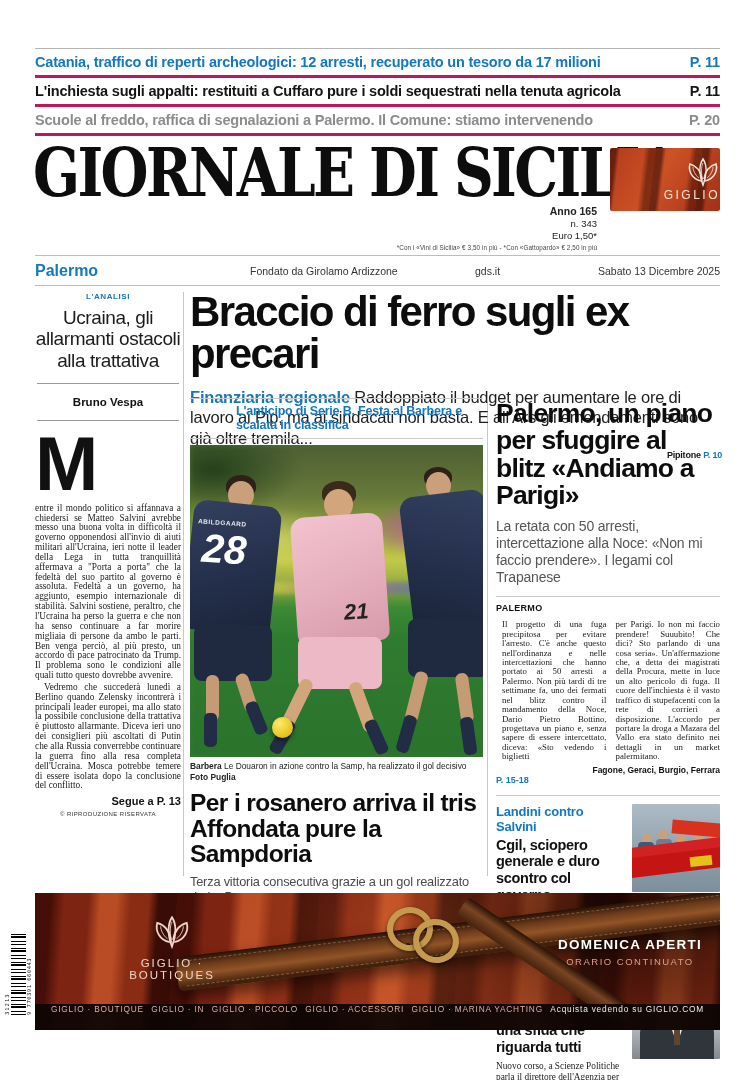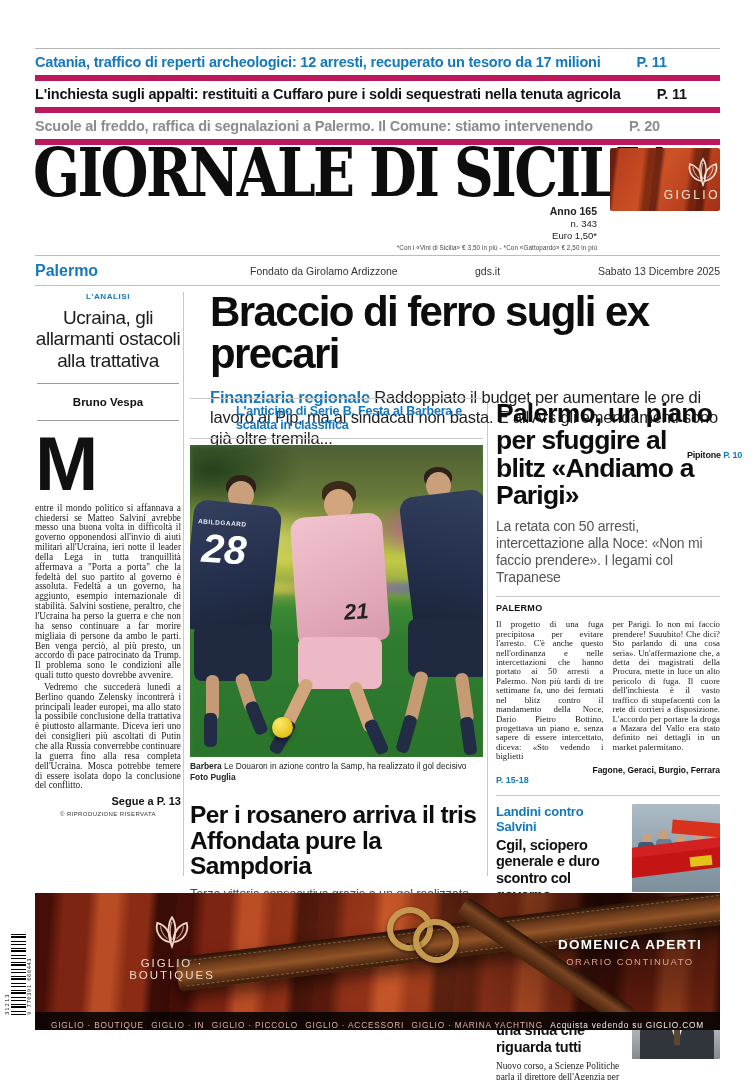--- a/index.html
+++ b/index.html
@@ -1,21 +1,21 @@
 <!DOCTYPE html>
 <html lang="it"><head>
 <meta charset="utf-8">
 <style>
   html,body{margin:0;padding:0;background:#fff;}
   .page{position:relative;width:755px;height:1080px;background:#fff;overflow:hidden;
         font-family:"Liberation Sans",sans-serif;color:#111;}
   
   .teasers{position:absolute;left:35px;top:48px;width:685px;border-top:1px solid #b5b5b5;}
-  .teaser{display:flex;align-items:center;height:26px;
-          border-bottom:6px solid #be185d;font-weight:bold;font-size:14.5px;letter-spacing:-.2px;gap:36px;}
+  .teaser{display:flex;justify-content:space-between;align-items:center;height:26px;
+          border-bottom:3px solid #be185d;font-weight:bold;font-size:14.5px;letter-spacing:-.2px;}
   .teaser .t-page{font-weight:bold;}
   .t-blue{color:#1478bd;}
   .t-black{color:#141414;}
   .t-gray{color:#8c8c8c;}
   
   .masthead-title{position:absolute;left:33px;top:139px;margin:0;font-family:"DejaVu Serif",serif;
         font-weight:bold;font-size:64px;line-height:1;letter-spacing:-3px;color:#0d0d0d;
         transform:scaleX(.86) scaleY(1.05);transform-origin:left top;white-space:nowrap;}
   .giglio-box{position:absolute;left:610px;top:148px;width:110px;height:63px;border-radius:2px;
         background:
@@ -44,21 +44,21 @@
             margin:6px 0 0;color:#1c1c1c;}
   .an-hr{border:none;border-top:1px solid #9a9a9a;margin:12px 2px;}
   .an-author{font-weight:bold;font-size:11.5px;text-align:center;}
   .an-drop{font-size:76px;font-weight:bold;line-height:.82;letter-spacing:-2px;margin-top:10px;}
   .an-body{font-family:"Liberation Serif",serif;font-size:9.3px;line-height:1.06;
            text-align:justify;color:#1a1a1a;margin-top:8px;}
   .an-body.p2{text-indent:9px;margin-top:2px;}
   .an-continue{font-weight:bold;font-size:11px;text-align:right;margin-top:4px;}
   .an-copy{font-size:6px;letter-spacing:.4px;color:#333;text-align:center;margin-top:4px;}
   
-  .lead{position:absolute;left:190px;top:291px;width:532px;margin-left:20px;}
+  .lead{position:absolute;left:190px;top:291px;width:532px;}
   .lead-h{margin:0;font-size:42px;font-weight:bold;letter-spacing:-1.6px;line-height:1;color:#0d0d0d;}
   .lead-stand{margin-top:12px;font-size:16.5px;line-height:1.24;color:#1f1f1f;letter-spacing:-.2px;}
   .lead-kicker{color:#1478bd;font-weight:bold;}
   .lead-by{display:block;text-align:right;font-size:9px;margin-top:2px;}
   .by-name{font-weight:bold;color:#111;}
   .by-page{font-weight:bold;color:#1478bd;}
   
   .sport{position:absolute;left:190px;top:398px;width:293px;}
   .sp-hr{border:none;border-top:1px solid #c9c9c9;margin:0;}
   .sp-kicker{color:#1478bd;font-weight:bold;font-size:12.5px;padding:5px 0 6px;letter-spacing:-.2px;margin-left:46px;}
@@ -76,30 +76,30 @@
   .pl-hair{position:absolute;border-radius:50% 50% 40% 40%;background:#2e2218;}
   .pl-torso{position:absolute;border-radius:14px 14px 10px 10px;}
   .pl-num{position:absolute;color:#fff;font-weight:bold;font-style:italic;}
   .pl-name{position:absolute;color:#e8e8ee;font-weight:bold;letter-spacing:.5px;}
   .pl-leg{position:absolute;width:13px;background:#c59b76;border-radius:6px;}
   .pl-sock{position:absolute;width:13px;background:#222c44;border-radius:5px;}
   .ball{position:absolute;width:21px;height:21px;border-radius:50%;
         background:radial-gradient(circle at 35% 30%,#ffe96a,#e3c319 70%,#9a8410);box-shadow:0 3px 5px rgba(0,0,0,.45);}
   .sp-caption{font-size:8.4px;color:#222;margin-top:4px;line-height:1.25;}
   .cap-b{font-weight:bold;}
-  .sp-h{margin:20px 0 0;font-size:24.5px;font-weight:bold;line-height:1.05;letter-spacing:-.6px;color:#0d0d0d;}
+  .sp-h{margin:8px 0 0;font-size:24.5px;font-weight:bold;line-height:1.05;letter-spacing:-.6px;color:#0d0d0d;}
   .sp-stand{font-size:12.8px;color:#4a4a4a;margin-top:7px;letter-spacing:-.2px;}
   .sp-by{display:block;text-align:right;font-size:9px;margin-top:3px;}
   
   .crime{position:absolute;left:496px;top:400px;width:224px;}
   .cr-h{margin:0;font-size:26.5px;font-weight:bold;line-height:1.03;letter-spacing:-.8px;color:#0d0d0d;}
   .cr-stand{font-size:14px;color:#555;line-height:1.22;margin-top:9px;letter-spacing:-.2px;}
   .cr-hr{border:none;border-top:1px solid #c9c9c9;margin:10px 0 6px;}
   .cr-city{font-weight:bold;font-size:9px;letter-spacing:.3px;}
-  .cr-cols{display:flex;gap:9px;margin-top:7px;}
+  .cr-cols{display:flex;gap:9px;margin-top:7px;margin-left:6px;}
   .cr-col{width:108px;font-family:"Liberation Serif",serif;font-size:8.8px;line-height:1.07;
           text-align:justify;color:#1a1a1a;}
   .cr-by{display:block;text-align:right;font-size:8.5px;margin-top:3px;}
   .cr-page{display:block;text-align:left;font-size:9px;font-weight:bold;color:#1478bd;}
   
   .mini{display:flex;gap:8px;margin-top:8px;}
   .mini-txt{width:128px;}
   .mini-kicker{color:#1478bd;font-weight:bold;font-size:13px;letter-spacing:-.2px;}
   .mini-h{margin:3px 0 0;font-size:14.5px;font-weight:bold;line-height:1.15;letter-spacing:-.3px;}
   .mini-body{font-family:"Liberation Serif",serif;font-size:9.3px;line-height:1.15;margin-top:6px;color:#222;}
@@ -138,22 +138,22 @@
       border-top:1px dashed rgba(255,220,180,.3);border-bottom:1px dashed rgba(255,220,180,.3);}
   .belt-hole{position:absolute;left:230px;top:14px;width:5px;height:5px;border-radius:50%;background:#1c0d04;}
   .ad-tail{position:absolute;left:410px;top:58px;width:200px;height:22px;transform:rotate(34deg);
       background:linear-gradient(180deg,#2a1206,#7a4522 40%,#47230e);border-radius:4px;}
   .ring{position:absolute;border:6px solid #c59a4e;border-radius:50%;box-shadow:inset 0 0 4px rgba(0,0,0,.6),0 2px 4px rgba(0,0,0,.5);}
   .ring1{left:352px;top:14px;width:34px;height:32px;}
   .ring2{left:378px;top:26px;width:34px;height:32px;transform:rotate(15deg);}
   .ad-promo{position:absolute;left:505px;top:44px;width:180px;text-align:center;}
   .promo1{color:#fff;font-weight:bold;font-size:13.5px;letter-spacing:1.2px;}
   .promo2{color:#dba08e;font-size:9.5px;letter-spacing:1.5px;margin-top:4px;}
-  .ad-nav{position:absolute;left:0;right:0;bottom:0;height:18px;background:rgba(12,5,4,.93);
-      display:flex;align-items:flex-end;justify-content:space-between;padding:0 16px;
+  .ad-nav{position:absolute;left:0;right:0;bottom:0;height:26px;background:rgba(12,5,4,.93);
+      display:flex;align-items:flex-start;justify-content:space-between;padding:0 16px;
       font-size:8.3px;letter-spacing:.8px;color:#d8b2a8;}
   .ad-nav .nav-online{color:#efefef;}
   
   .barcode{position:absolute;left:4px;top:1015px;width:82px;height:28px;
       transform:rotate(-90deg);transform-origin:top left;background:#fff;}
   .bc-top{font-family:"DejaVu Sans Mono",monospace;font-size:5.5px;letter-spacing:1px;color:#222;}
   .bc-bars{height:15px;margin-top:1px;
       background:repeating-linear-gradient(90deg,#000 0 1px,#fff 1px 3px,#000 3px 4px,#fff 4px 7px,#000 7px 9px,#fff 9px 10px,#000 10px 11px,#fff 11px 14px);}
   .bc-num{font-family:"DejaVu Sans Mono",monospace;font-size:5.5px;letter-spacing:.5px;color:#222;}
 </style>

